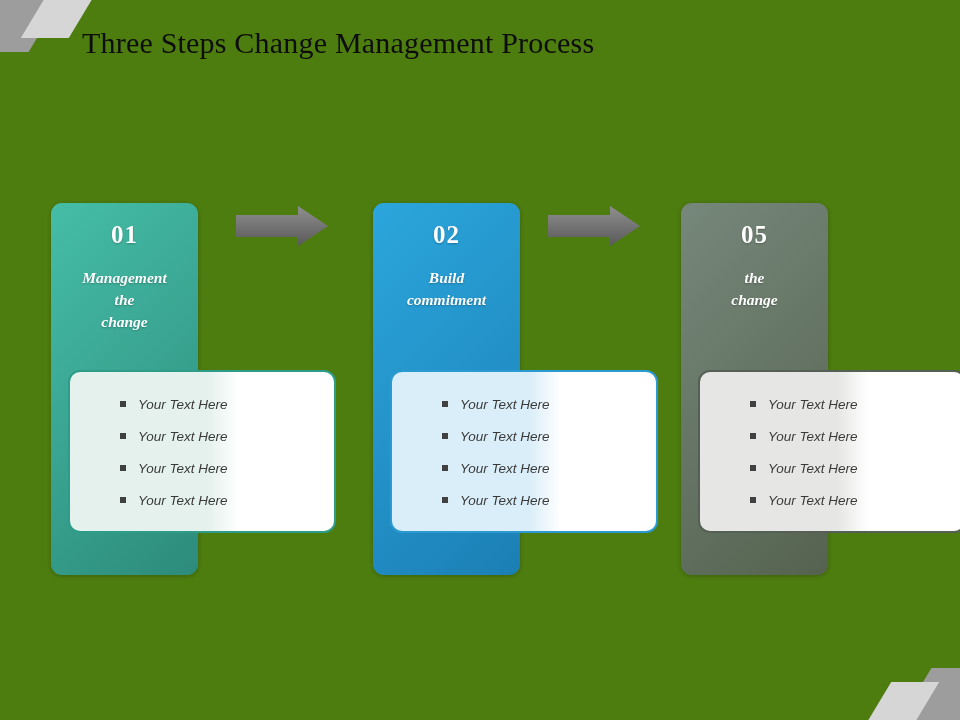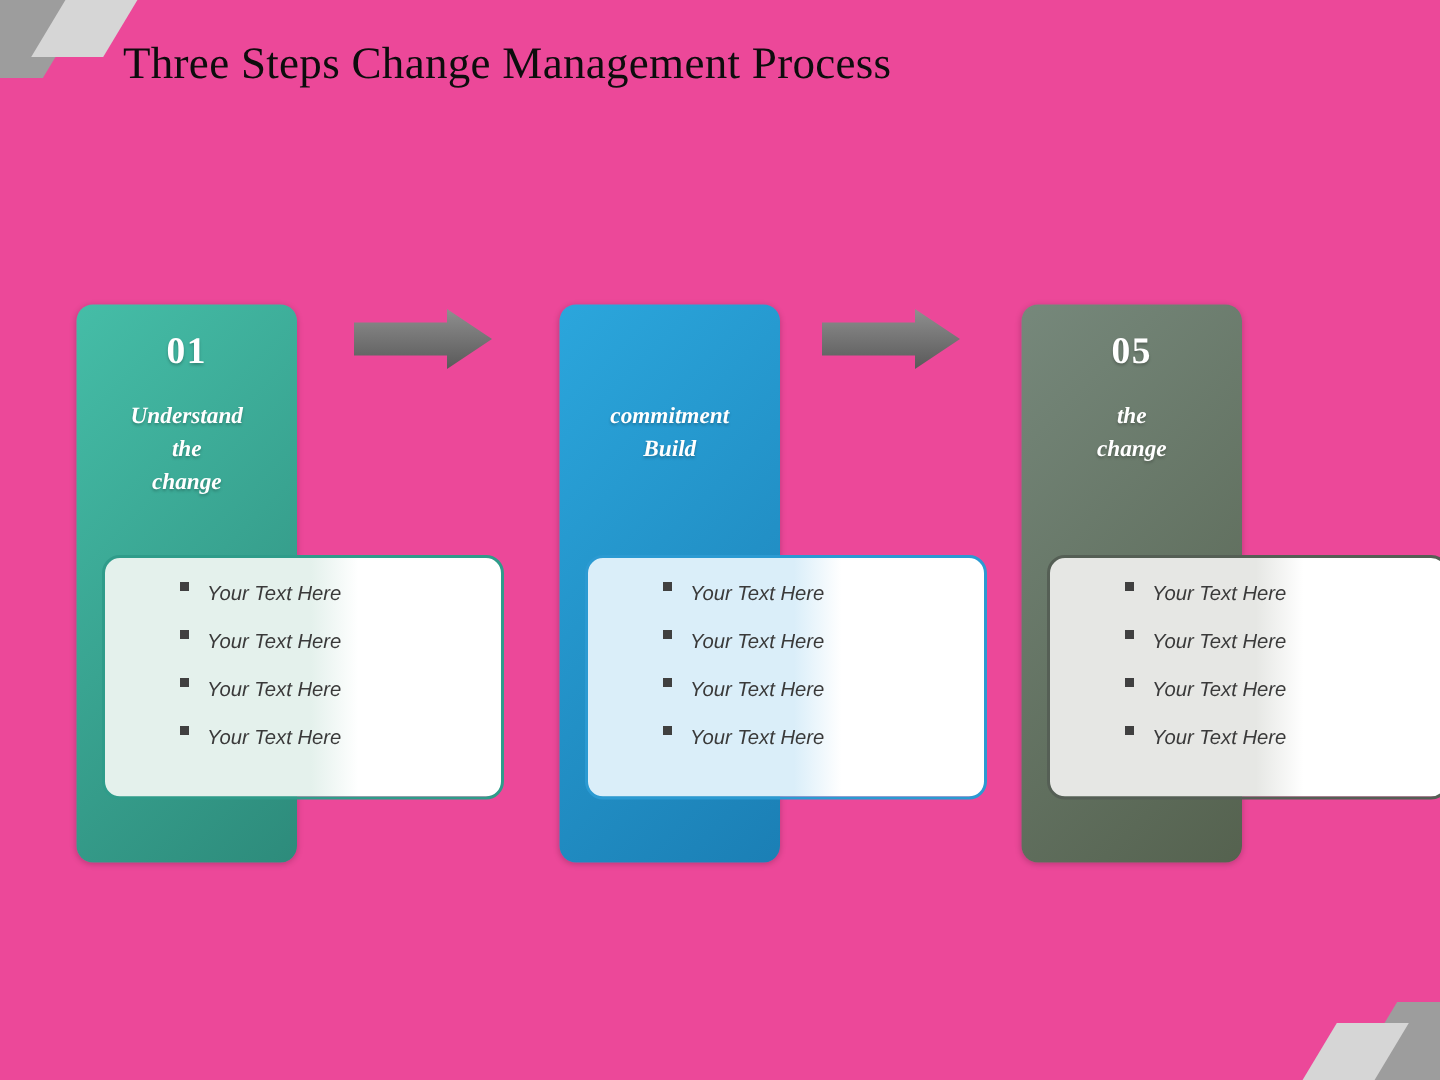--- a/index.html
+++ b/index.html
@@ -123,20 +123,21 @@
     width: 268px;
     height: 163px;
     border-radius: 12px;
     border: 2px solid #2f9c8a;
     box-sizing: border-box;
     z-index: 3;
     padding-top: 16px;
   }
   .bullet-row {
     display: flex;
+    align-items: center;
     height: 32px;
     padding-left: 50px;
   }
   .bullet-mark {
     width: 6px;
     height: 6px;
     background: #404040;
     margin-right: 12px;
     flex: 0 0 auto;
   }
@@ -154,21 +155,21 @@
     top: 206px;
     width: 92px;
     height: 40px;
     z-index: 1;
   }
   .arrow svg { display: block; }
 </style>
 </head>
 <body>
 
-<div id="slide" style="background: #ec4899;">
+<div id="slide" style="background: #4d7c0f;">
 
   <div class="deco deco-tl-dark" style="background: rgb(157, 157, 157);"></div>
   <div class="deco deco-tl-light" style="background: rgb(214, 214, 214);"></div>
   <div class="deco deco-br-dark" style="background: rgb(157, 157, 157);"></div>
   <div class="deco deco-br-light" style="background: rgb(214, 214, 214);"></div>
 
   <div id="page-title">Three Steps Change Management Process</div>
 
   <div class="arrow" id="arrow-0" style="left:236px;">
     <svg width="92" height="40" viewBox="0 0 92 40">
@@ -190,21 +191,21 @@
         </linearGradient>
       </defs>
       <path d="M0,9 L62,9 L62,0 L92,20 L62,40 L62,31 L0,31 Z" fill="url(#agrad1)"></path>
     </svg>
   </div>
 
   <div class="step" id="step-0" style="left:51px;">
     <div class="step-card" id="card-0" style="background: linear-gradient(135deg, rgb(69, 189, 167) 0%, rgb(45, 139, 123) 100%);">
       <div class="step-num">01</div>
       <div class="step-title">
-        <div>Understand</div>
+        <div>Management</div>
         <div>the</div>
         <div>change</div>
       </div>
     </div>
     <div class="bullet-box" id="box-0" style="border-color: rgb(47, 156, 138); background: linear-gradient(90deg, rgb(228, 241, 236) 0%, rgb(228, 241, 236) 52%, rgb(255, 255, 255) 64%, rgb(255, 255, 255) 100%);">
       <div class="bullet-row">
         <span class="bullet-mark"></span>
         <span class="bullet-text">Your Text Here</span>
       </div>
       <div class="bullet-row">
@@ -217,23 +218,24 @@
       </div>
       <div class="bullet-row">
         <span class="bullet-mark"></span>
         <span class="bullet-text">Your Text Here</span>
       </div>
     </div>
   </div>
 
   <div class="step" id="step-1" style="left:373px;">
     <div class="step-card" id="card-1" style="background: linear-gradient(135deg, rgb(43, 166, 220) 0%, rgb(27, 127, 181) 100%);">
+      <div class="step-num">02</div>
       <div class="step-title">
+        <div>Build</div>
         <div>commitment</div>
-        <div>Build</div>
       </div>
     </div>
     <div class="bullet-box" id="box-1" style="border-color: rgb(43, 154, 210); background: linear-gradient(90deg, rgb(218, 238, 249) 0%, rgb(218, 238, 249) 52%, rgb(255, 255, 255) 64%, rgb(255, 255, 255) 100%);">
       <div class="bullet-row">
         <span class="bullet-mark"></span>
         <span class="bullet-text">Your Text Here</span>
       </div>
       <div class="bullet-row">
         <span class="bullet-mark"></span>
         <span class="bullet-text">Your Text Here</span>

